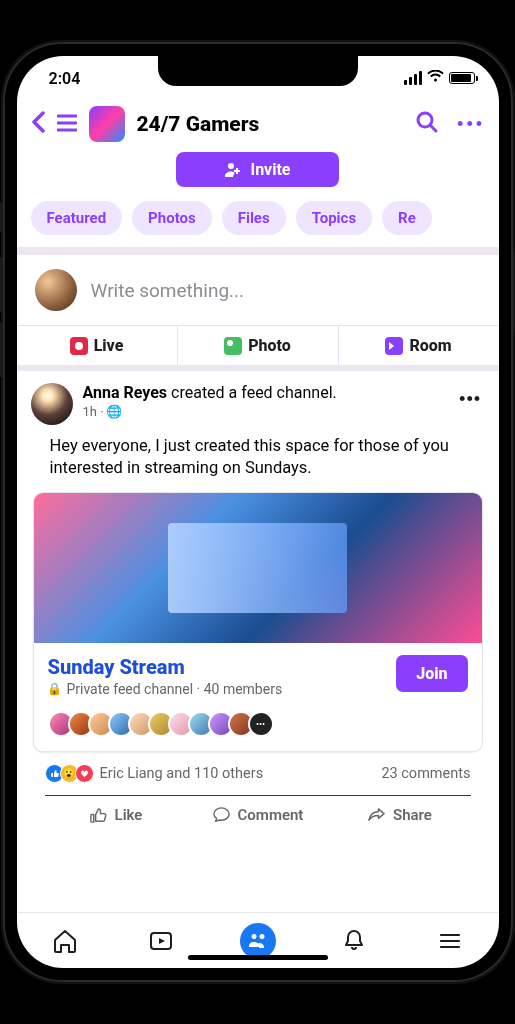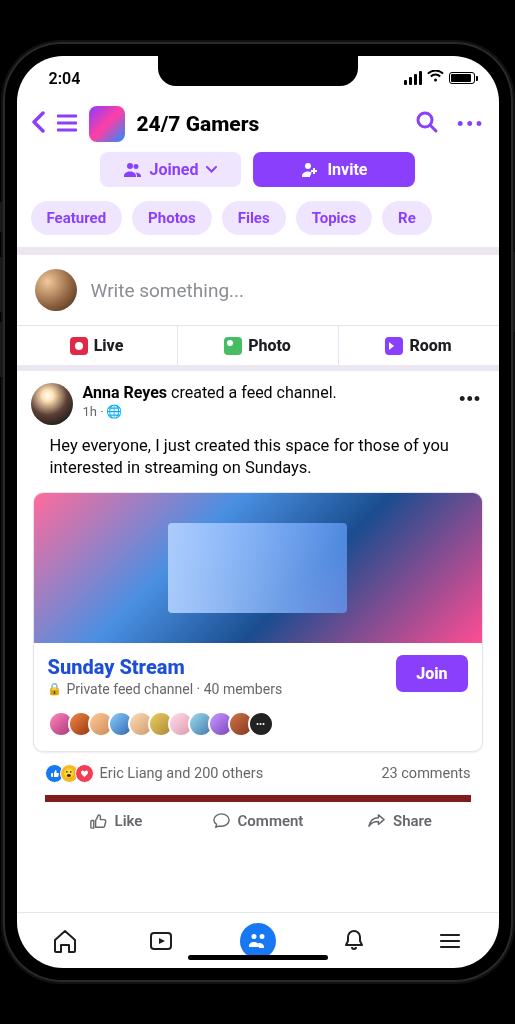--- a/index.html
+++ b/index.html
@@ -211,21 +211,21 @@
   .react-icons { display:flex; margin-right:6px;}
   .ricon { width:19px; height:19px; border-radius:50%; border:1.5px solid #fff; margin-left:-4px; display:flex; align-items:center; justify-content:center; font-size:11px;}
   .ricon:first-child{margin-left:0;}
   .ricon.like{background:#1877f2;}
   .ricon.wow{background:#f7b928;}
   .ricon.love{background:#f33e58;}
   .react-text { flex:1; }
   .comments-count { color:#65676b; }
 
   .post-actions {
-    display:flex; border-top:7px solid #7f1d1d; margin:4px 14px 0;
+    display:flex; border-top:1px solid #7f1d1d; margin:4px 14px 0;
   }
   .pa {
     flex:1; text-align:center; padding:10px 0; color:#65676b; font-weight:600;
     display:flex; align-items:center; justify-content:center; gap:7px; font-size:15px;
   }
 
   .bottom-nav {
     margin-top:auto;
     border-top:1px solid #e4e6eb;
     display:flex; height:56px; align-items:center;
@@ -298,29 +298,20 @@
           <svg width="24" height="24" viewBox="0 0 24 24">
               <circle cx="10" cy="10" r="7" stroke="#8a3ffc" stroke-width="3" fill="none"></circle>
               <path d="M15 15l6 6" stroke="#8a3ffc" stroke-width="3" stroke-linecap="round"></path>
             </svg>
         </span>
         <span class="dots">•••</span>
       </div>
     </div>
 
     <div class="action-row">
-      <div class="pill joined">
-        <svg width="18" height="16" viewBox="0 0 18 16">
-            <path d="M6 7a3 3 0 100-6 3 3 0 000 6zm6 0a2.5 2.5 0 100-5 2.5 2.5 0 000 5zM0 14c0-3 3-4.5 6-4.5s6 1.5 6 4.5v1H0v-1zm13 1v-1c0-1.4-.5-2.6-1.4-3.5 2.8.2 5.4 1.5 5.4 3.5v1h-4z" fill="#8a3ffc"></path>
-          </svg>
-        <span>Joined</span>
-        <svg width="11" height="7" viewBox="0 0 11 7">
-            <path d="M1 1l4.5 4.5L10 1" stroke="#8a3ffc" stroke-width="2" fill="none" stroke-linecap="round"></path>
-          </svg>
-      </div>
       <div class="pill invite">
         <svg width="18" height="16" viewBox="0 0 18 16">
             <path d="M7 7a3 3 0 100-6 3 3 0 000 6zM1 14c0-3 3-4.5 6-4.5 1.2 0 2.4.3 3.4.8A4.5 4.5 0 019 14v1H1v-1zm13-6v-2h-2v2h-2v2h2v2h2v-2h2v-2h-2z" fill="#fff"></path>
           </svg>
         <span>Invite</span>
       </div>
     </div>
 
     <div class="tabs-row">
       <div class="tab-pill">Featured</div>
@@ -405,21 +396,21 @@
                 <path d="M3 5h1V9H3a1 1 0 01-1-1V6a1 1 0 011-1zm2 0l1.5-3c.5 0 1 .5 1 1v2h1.5c.6 0 1 .5.9 1.1l-.6 2.4c-.1.3-.4.5-.7.5H5V5z" fill="#fff"></path>
               </svg>
           </div>
           <div class="ricon wow">😮</div>
           <div class="ricon love">
             <svg width="11" height="11" viewBox="0 0 11 11">
                 <path d="M5.5 9S2 6.5 2 4.5C2 3.1 3 2.2 4 2.5c.6.2 1 .7 1.5 1.3.5-.6.9-1.1 1.5-1.3 1-.3 2 .6 2 2C9 6.5 5.5 9 5.5 9z" fill="#fff"></path>
               </svg>
           </div>
         </div>
-        <span class="react-text">Eric Liang and 200 others</span>
+        <span class="react-text">Eric Liang and 110 others</span>
         <span class="comments-count">23 comments</span>
       </div>
 
       <div class="post-actions">
         <div class="pa">
           <svg width="19" height="19" viewBox="0 0 20 20">
               <path d="M3 9h2v8H3a1 1 0 01-1-1v-6a1 1 0 011-1zm4 0l3-6c1 0 2 1 2 2v3h4c1 0 1.8 1 1.6 2l-1.2 5c-.2.6-.7 1-1.4 1H7V9z" stroke="#65676b" stroke-width="1.5" fill="none" stroke-linejoin="round"></path>
             </svg>
           <span>Like</span>
         </div>

